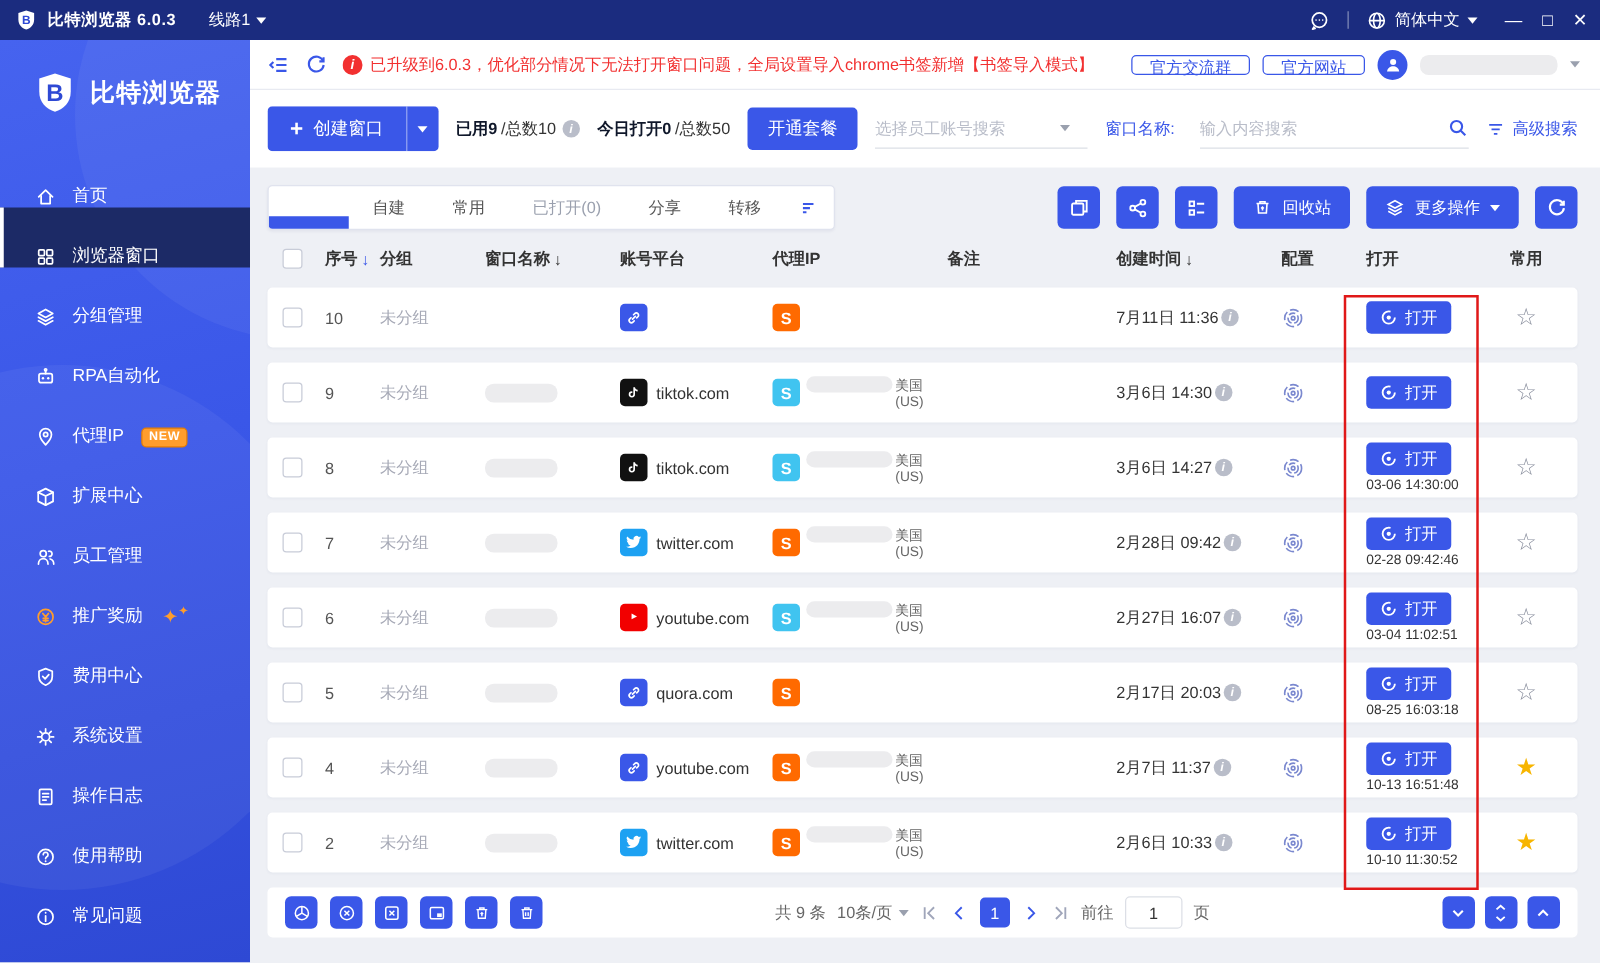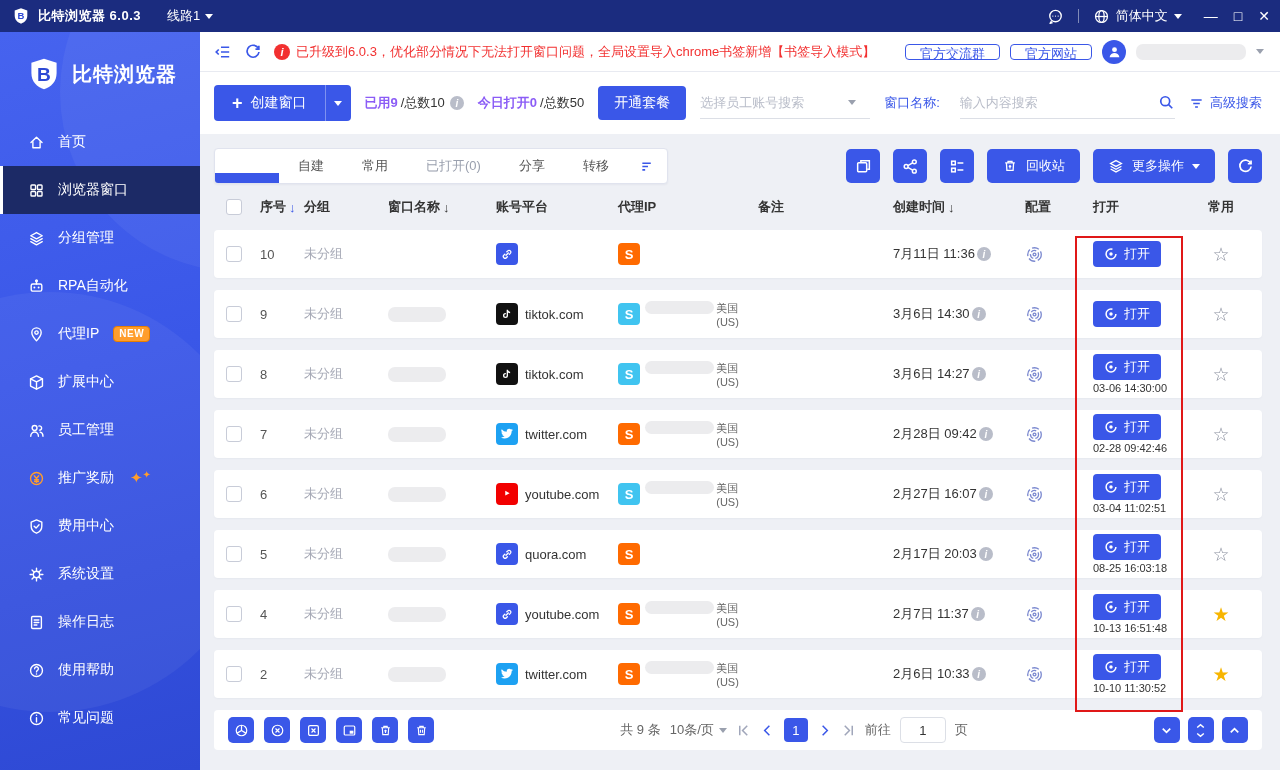--- a/index.html
+++ b/index.html
@@ -23,21 +23,21 @@
 
   
   .app { display:flex; height:738px; }
   .sidebar { width:200px; background:linear-gradient(165deg,#4663ef 0%,#3a57e8 45%,#2e49d4 100%); position:relative; overflow:hidden; flex:none; color:#fff; }
   .sidebar::before { content:""; position:absolute; width:420px; height:420px; border-radius:50%; background:rgba(255,255,255,.05); left:-160px; top:260px; }
   .sidebar::after { content:""; position:absolute; width:360px; height:360px; border-radius:50%; background:rgba(255,255,255,.05); left:60px; top:-120px; }
   .brand { display:flex; align-items:center; gap:10px; padding:24px 0 26px 26px; position:relative; z-index:2; }
   .brand-logo { width:36px; height:36px; }
   .brand-name { font-size:20px; font-weight:bold; letter-spacing:1px; }
   .nav { position:relative; z-index:2; }
-  .nav-item { height:48px; display:flex; align-items:center; padding-left:28px; font-size:14px; cursor:pointer; position:relative; }
+  .nav-item { height:48px; display:flex; align-items:flex-end; padding-left:28px; font-size:14px; cursor:pointer; position:relative; }
   .nav-item .nico { width:17px; height:17px; margin-right:13px; color:#fff; flex:none; }
   .nav-item.active { background:#1c2a66; }
   .nav-item.active::before { content:""; position:absolute; left:0; top:0; bottom:0; width:3px; background:#fff; }
   .badge-new { margin-left:14px; background:#ff9d2c; border:1px solid #e87e00; color:#fff; font-size:10px; font-weight:bold; padding:1px 5px 2px; border-radius:4px; letter-spacing:.5px; }
   .sparkle { margin-left:16px; color:#ff9d2c; font-size:15px; }
   .sparkle i { font-style:normal; font-size:10px; vertical-align:top; }
   .nav-item.promo .nico { color:#ff9d2c; }
 
   .main { flex:1; display:flex; flex-direction:column; min-width:0; }
 
@@ -53,21 +53,21 @@
   .redact { background:#ececee; border-radius:7px; display:inline-block; }
   .user-redact { width:110px; height:16px; }
 
   
   .toolbar { height:62px; background:#fff; display:flex; align-items:center; padding:0 18px 0 14px; gap:14px; }
   .create-btn { display:flex; height:36px; border-radius:4px; overflow:hidden; cursor:pointer; flex:none; }
   .create-main { background:#3a57e8; color:#fff; display:flex; align-items:center; gap:8px; padding:0 18px; font-size:14px; }
   .create-plus { font-size:18px; font-weight:bold; line-height:1; }
   .create-caret { background:#3a57e8; border-left:1px solid rgba(255,255,255,.35); width:26px; display:flex; align-items:center; justify-content:center; }
   .quota { font-size:13px; color:#333; display:flex; align-items:center; gap:3px; white-space:nowrap; }
-  .quota b { color:#8b5cf6; }
+  .quota b { color:#0f172a; }
   .info-dot { width:14px; height:14px; border-radius:50%; background:#b9bdc9; color:#fff; font-size:10px; font-style:italic; font-weight:bold; display:inline-flex; align-items:center; justify-content:center; margin-left:2px; }
   .plan-btn { background:#3a57e8; color:#fff; border:none; border-radius:4px; height:34px; padding:0 16px; font-size:14px; cursor:pointer; font-family:inherit; flex:none; }
   .u-input { border:none; border-bottom:1px solid #dcdfe6; height:30px; font-size:13px; color:#333; outline:none; background:transparent; font-family:inherit; }
   .u-input::placeholder { color:#b9bdc9; }
   .emp-select { width:148px; }
   .emp-wrap,.search-wrap { display:flex; align-items:center; border-bottom:1px solid #dcdfe6; }
   .emp-wrap .u-input,.search-wrap .u-input { border-bottom:none; }
   .win-label { color:#3a57e8; font-size:13px; white-space:nowrap; margin-right:6px; }
   .search-wrap { flex:1; max-width:330px; }
   .search-ico { width:17px; height:17px; color:#3a57e8; cursor:pointer; margin-left:6px; }

